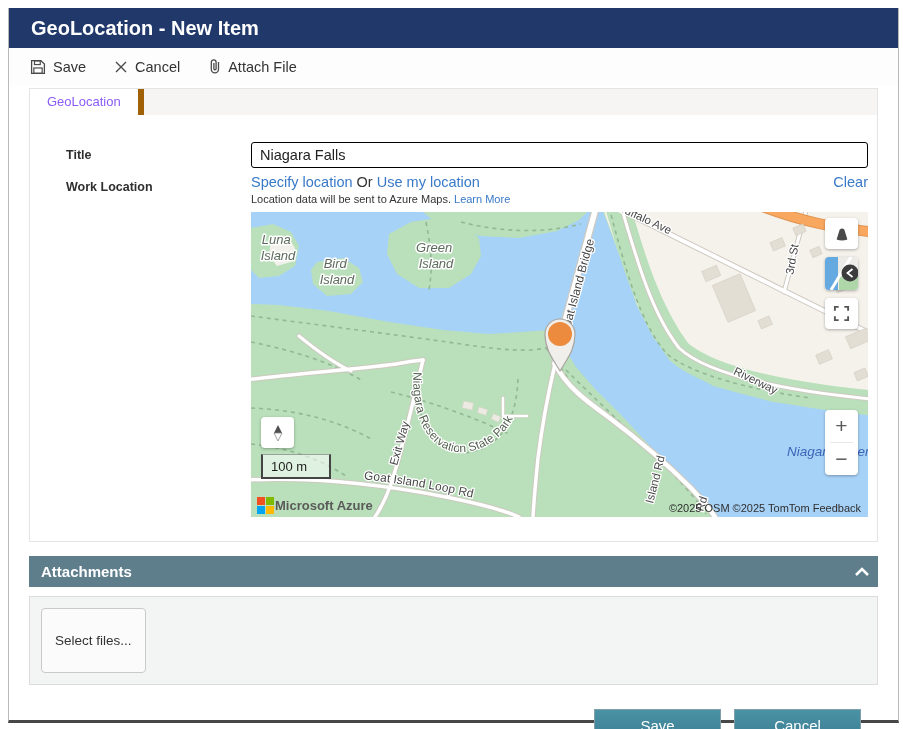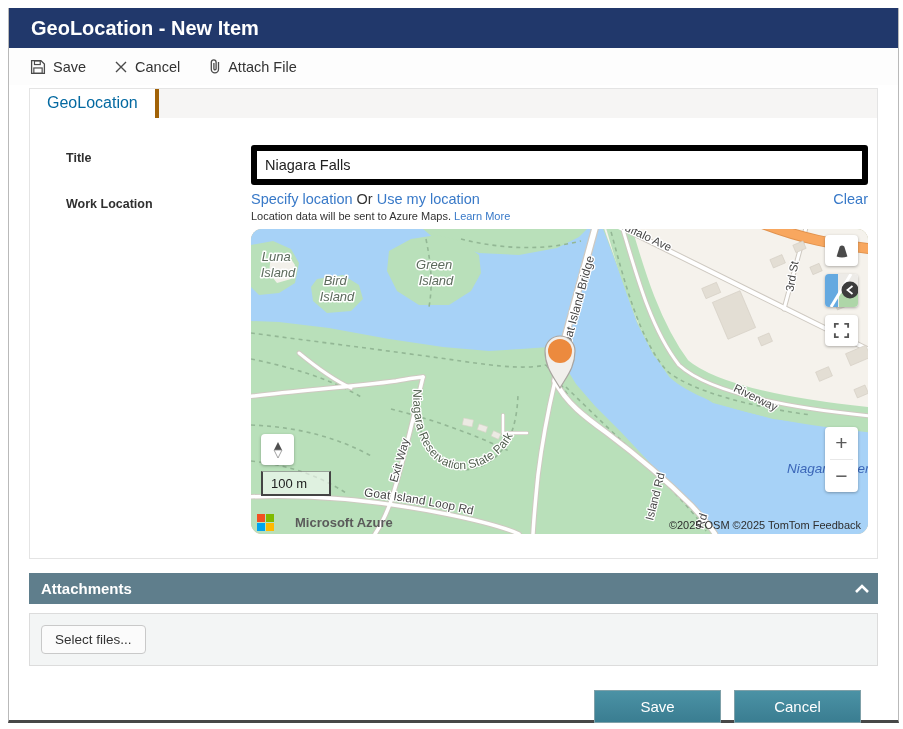--- a/index.html
+++ b/index.html
@@ -9,34 +9,34 @@
           background:#fff;border-left:1px solid #b9b9b9;border-right:1px solid #b9b9b9;
           border-bottom:3px solid #474747;}
   .hdr{height:40px;background:#21386b;color:#fff;font-size:20px;font-weight:bold;
        line-height:40px;padding-left:22px;}
   .tbar{height:37px;display:flex;align-items:center;padding-left:21px;gap:28px;
         font-size:14.5px;color:#333;background:#fdfdfd;}
   .titem{display:flex;align-items:center;gap:7px;cursor:pointer;}
   .content{padding:0 20px;}
   .panel{border:1px solid #e4e4e4;background:#fff;margin-top:3px;}
   .tabs{display:flex;background:#f6f5f4;}
-  .tab{background:#fff;padding:5px 17px 6px;font-size:16px;color:#0369a1;
-       border-right:4px solid #a16207;cursor:pointer;}
+  .tab{background:#fff;padding:5px 17px 6px;font-size:13px;color:#8b5cf6;
+       border-right:6px solid #a16207;cursor:pointer;}
   .pbody{padding:27px 0 24px 36px;}
   .frow{display:flex;}
   .flabel{width:185px;font-weight:bold;font-size:12.5px;color:#2f2f2f;padding-top:6px;}
   .fval{width:617px;}
   .titlerow{margin-bottom:6px;}
-  .txtin{width:100%;box-sizing:border-box;height:40px;border:6px solid #000000;border-radius:3px;
+  .txtin{width:100%;box-sizing:border-box;height:26px;border:1px solid #000000;border-radius:3px;
          padding:2px 8px;font-size:14.5px;color:#222;font-family:"Liberation Sans",sans-serif;}
   .linkline{display:flex;justify-content:space-between;font-size:14.5px;color:#333;gap:48px;}
   a.lnk{color:#3879c8;text-decoration:none;cursor:pointer;}
   .noteline{font-size:11px;color:#333;margin-top:3px;}
   .mapwrap{position:relative;width:617px;height:305px;overflow:hidden;margin-top:7px;
-           background:#fca5a5;border-radius:11px;}
+           background:#fca5a5;}
   .mapwrap svg.basemap{position:absolute;left:0;top:0;}
   
   .trail{stroke:#93b795;stroke-dasharray:4 4;fill:none;stroke-width:1.6;}
   .rdc{stroke:#cec9c1;fill:none;stroke-linecap:round;}
   .rdw{stroke:#ffffff;fill:none;stroke-linecap:round;}
   .mlbl{font:italic 13px "Liberation Sans",sans-serif;fill:#5d6b5d;
         paint-order:stroke;stroke:#fff;stroke-width:3px;stroke-linejoin:round;text-anchor:middle;}
   .rlbl{font:11.5px "Liberation Sans",sans-serif;fill:#474747;
         paint-order:stroke;stroke:#fff;stroke-width:2.6px;stroke-linejoin:round;}
   .plbl{font:12px "Liberation Sans",sans-serif;fill:#52604f;
@@ -49,33 +49,33 @@
   .zoombox{position:absolute;right:10px;top:198px;width:33px;height:65px;background:#fff;
            border-radius:4px;box-shadow:0 1px 3px rgba(0,0,0,.3);display:flex;
            flex-direction:column;}
   .zbtn{flex:1;display:flex;align-items:center;justify-content:center;font-size:21px;
         color:#5a5a5a;cursor:pointer;}
   .zdiv{height:1px;background:#e8e8e8;margin:0 5px;}
   .scalebar{position:absolute;left:10px;top:242px;height:21px;min-width:50px;
             background:rgba(255,255,255,.55);border:2px solid #444;
             border-top:1px solid rgba(68,68,68,.45);font-size:13px;color:#1d1d1d;
             padding:1px 8px 0 8px;display:flex;align-items:center;}
-  .mslogo{position:absolute;left:6px;bottom:3px;display:flex;align-items:center;gap:21px;justify-content:flex-end;}
+  .mslogo{position:absolute;left:6px;bottom:3px;display:flex;align-items:center;gap:1px;justify-content:flex-end;}
   .msgrid{width:17px;height:17px;display:grid;grid-template-columns:8px 8px;
           grid-template-rows:8px 8px;gap:1px;}
   .mslogo span.lg{font-size:13px;font-weight:bold;color:#5a5a5a;}
   .attrib{position:absolute;right:7px;bottom:3px;font-size:11px;color:#2e2e2e;}
   .attrib a{color:#2e2e2e;text-decoration:none;}
   
   .attachbar{margin-top:14px;height:31px;background:#5f7e8c;color:#fff;display:flex;
              align-items:center;justify-content:space-between;padding:0 8px 0 12px;
              font-size:15px;font-weight:bold;cursor:pointer;}
   .filesbox{margin-top:9px;min-height:53px;background:#f3f5f5;border:1px solid #dcdcdc;
             box-sizing:border-box;display:flex;align-items:center;}
-  .selbtn{margin:11px;padding:6px 13px;background:#fbfbfb;border:1px solid #c9c9c9;
+  .selbtn{margin:11px;padding:24px 13px;background:#fbfbfb;border:1px solid #c9c9c9;
           border-radius:4px;font-size:13.5px;color:#333;cursor:pointer;
           font-family:"Liberation Sans",sans-serif;}
   .footer{margin-top:24px;display:flex;justify-content:flex-end;gap:13px;padding-right:17px;}
   .fbtn{width:127px;height:33px;background:linear-gradient(#4b92a5,#3a7d91);color:#fff;
         border:1px solid #7fa0a8;font-size:15px;font-family:"Liberation Sans",sans-serif;
         cursor:pointer;}
 </style>
 </head>
 <body>
 

